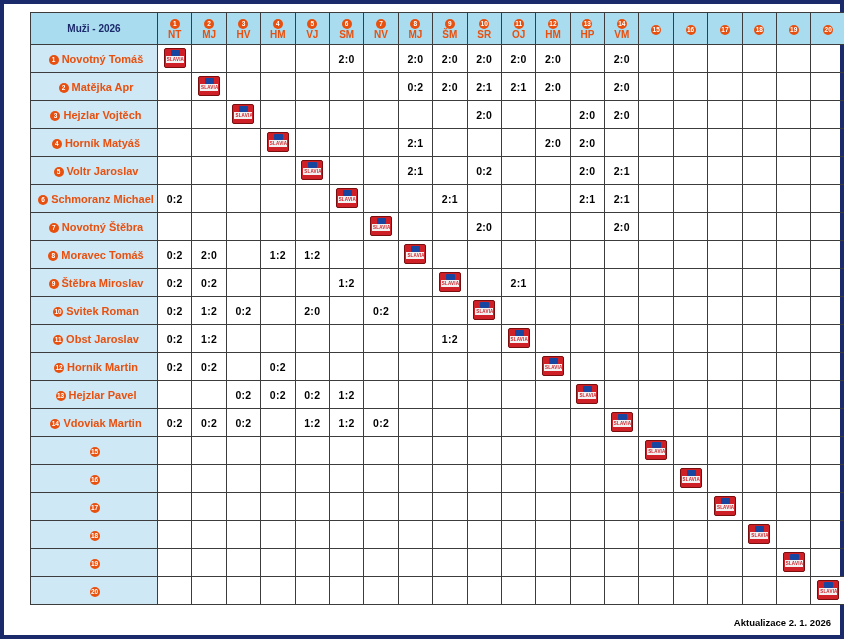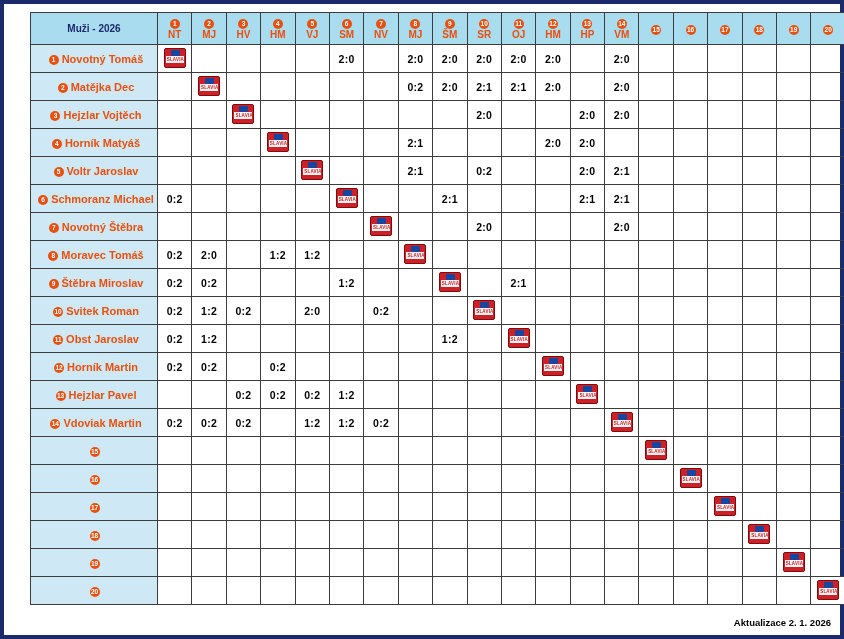--- a/index.html
+++ b/index.html
@@ -281,21 +281,21 @@
             <td></td>
             <td><span class="score">2:0</span></td>
             <td></td>
             <td></td>
             <td></td>
             <td></td>
             <td></td>
             <td></td>
           </tr>
           <tr>
-            <td class="namecell"><span class="pnum"><span class="circ">2</span></span><span class="pname">Matějka Dec</span></td>
+            <td class="namecell"><span class="pnum"><span class="circ">2</span></span><span class="pname">Matějka Apr</span></td>
             <td></td>
             <td class="diag"><span class="crest"><span class="sl">SLAVIA</span></span></td>
             <td></td>
             <td></td>
             <td></td>
             <td></td>
             <td></td>
             <td><span class="score">0:2</span></td>
             <td><span class="score">2:0</span></td>
             <td><span class="score">2:1</span></td>

